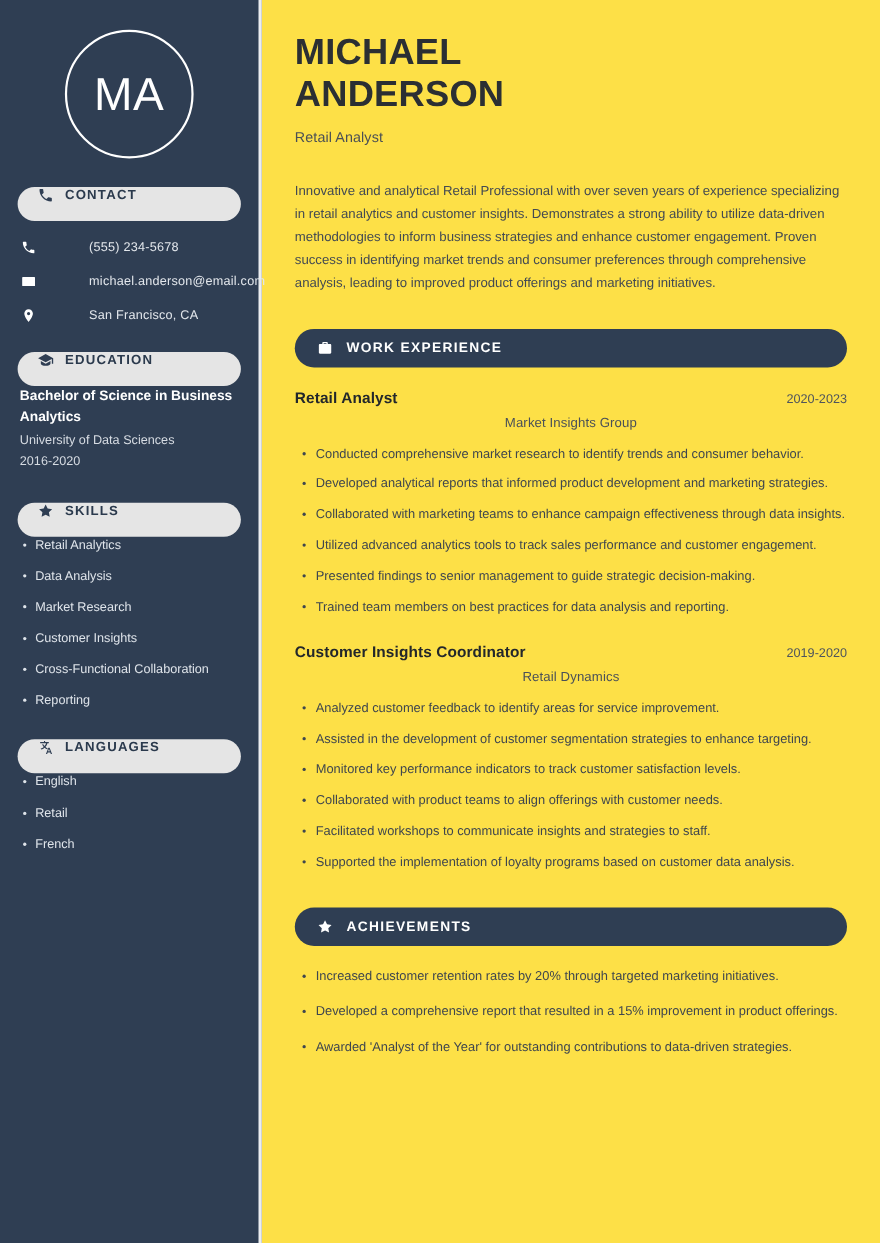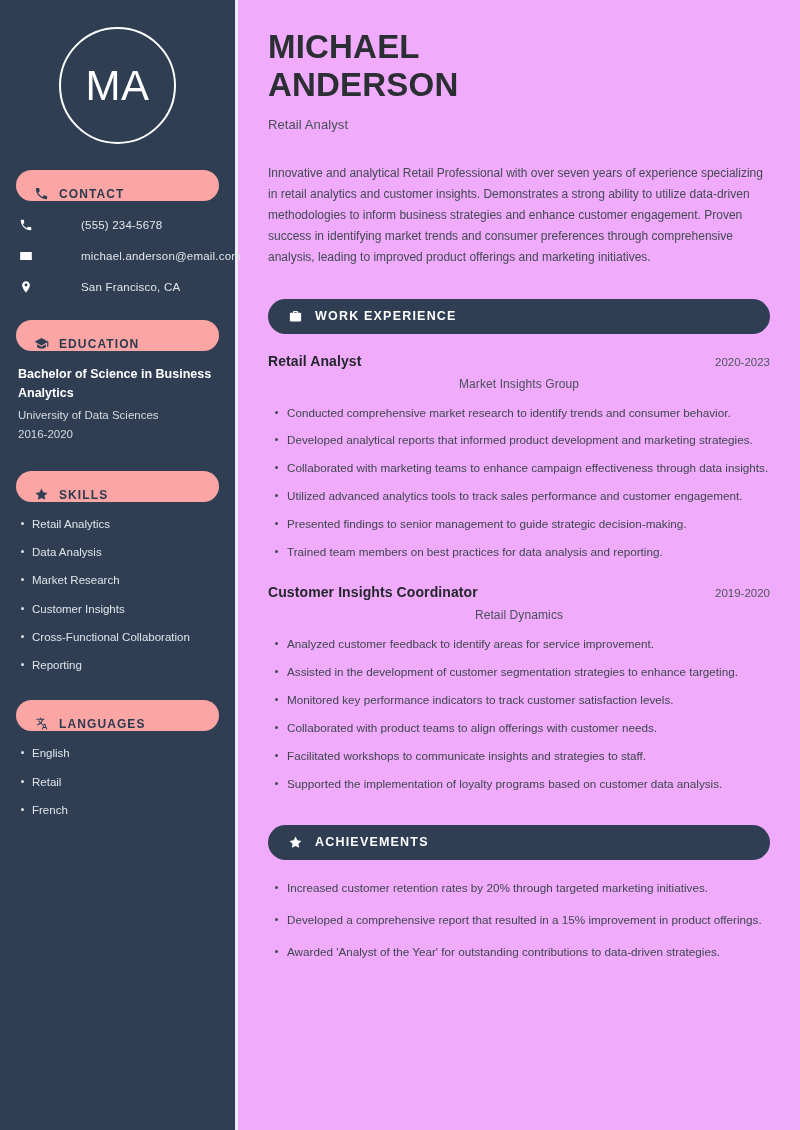--- a/index.html
+++ b/index.html
@@ -51,28 +51,27 @@
   }
   .avatar-initials {
     color: #ffffff;
     font-size: 42px;
     font-weight: 400;
     letter-spacing: 0.5px;
     line-height: 1;
   }
 
   .pill {
-    background: #fca5a5;
+    background: #e5e5e5;
     border-radius: 999px;
     height: 31px;
     display: flex;
-    align-items: flex-end;
+    align-items: flex-start;
     padding: 0 18px;
     box-sizing: border-box;
-    margin-bottom: 14px;
   }
   .pill-icon {
     display: inline-flex;
     align-items: center;
     justify-content: center;
     width: 15px;
     height: 15px;
     margin-right: 10px;
     color: #2f3e53;
     flex: 0 0 15px;
@@ -149,21 +148,21 @@
     top: 6px;
     width: 3px;
     height: 3px;
     border-radius: 50%;
     background: #dfe4ea;
   }
 
   
   .main {
     flex: 1 1 auto;
-    background: #f0abfc;
+    background: #fde047;
     box-sizing: border-box;
     padding: 28px 30px 0 30px;
     min-width: 0;
   }
 
   .name {
     color: #2b2f33;
     font-size: 33px;
     font-weight: bold;
     line-height: 1.16;

